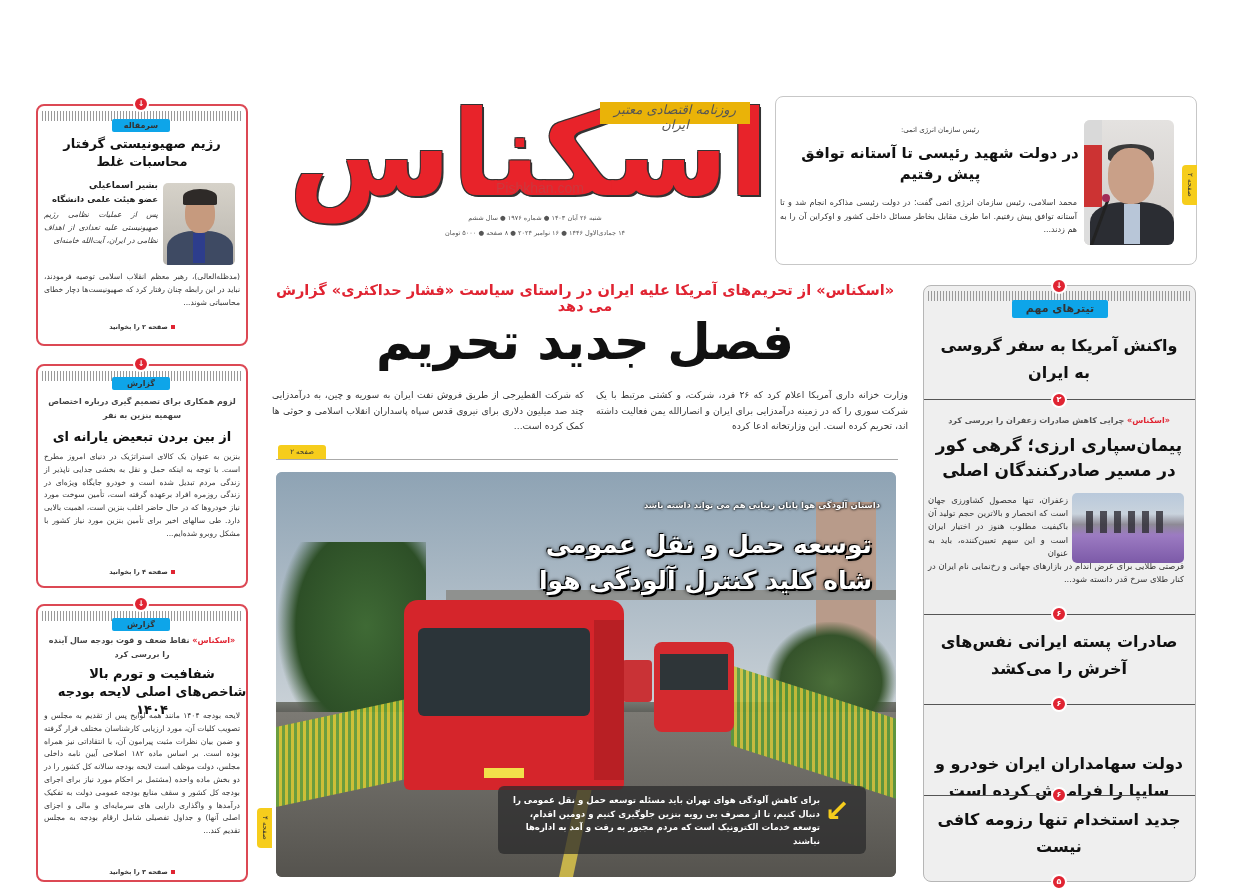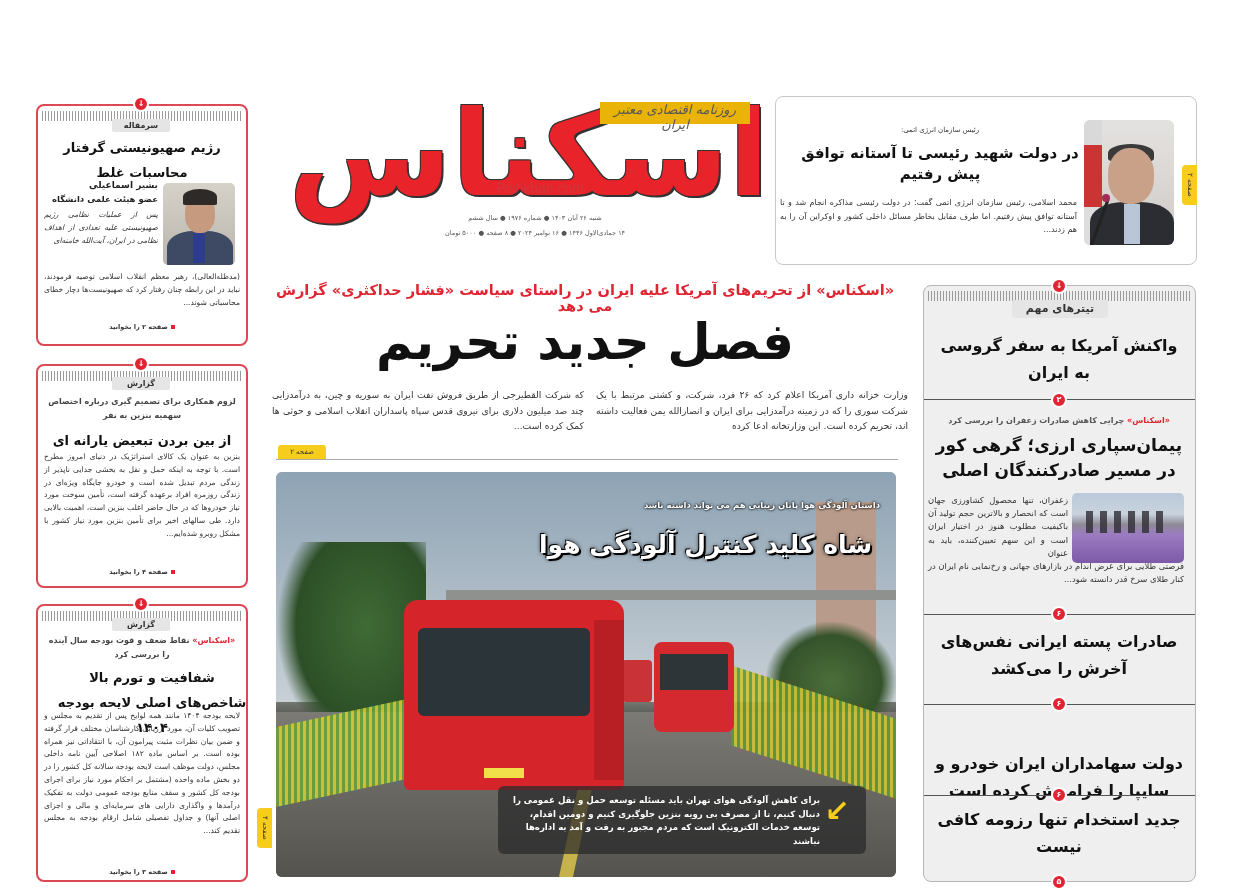--- a/index.html
+++ b/index.html
@@ -61,26 +61,26 @@
   }
   .side-box .stripes {
     position: absolute; left: 4px; right: 4px; top: 5px; height: 10px;
     background: repeating-linear-gradient(90deg, #9a9a9a 0 1px, #fff 1px 3px);
   }
   .red-pin {
     width: 16px; height: 16px; border-radius: 50%; background: #e02432; border: 2px solid #fff;
     color: #fff; font-size: 8px; line-height: 12px; text-align: center; font-weight: bold;
   }
   .yellow-label {
-    background: #e5e5e5; color: #333; font-size: 8px; font-weight: bold; text-align: center;
+    background: #0ea5e9; color: #333; font-size: 8px; font-weight: bold; text-align: center;
     height: 13px; line-height: 13px; border-radius: 2px;
   }
   .box-kicker { font-size: 8px; font-weight: bold; color: #444; text-align: center; line-height: 14px; }
   .box-kicker .red { color: #e02432; }
-  .box-title { font-size: 13px; font-weight: bold; color: #111; text-align: center; line-height: 25px; }
+  .box-title { font-size: 13px; font-weight: bold; color: #111; text-align: center; line-height: 18px; }
   .box-body { font-size: 7.6px; line-height: 12.8px; color: #333; text-align: justify; }
   .read-more { font-size: 6.5px; font-weight: bold; color: #333; text-align: center; }
   .read-more .dot { display: inline-block; width: 4px; height: 4px; background: #e02432; margin-left: 3px; vertical-align: middle; }
 
   .author-photo {
     left: 163px; top: 183px; width: 72px; height: 82px; border-radius: 5px; overflow: hidden;
     background: linear-gradient(180deg,#d6d2c9,#b9b5ae);
   }
   .author-photo .hair { position:absolute; left:20px; top:6px; width:34px; height:16px; border-radius:50% 50% 10% 10%; background:#2e2a28; }
   .author-photo .face { position:absolute; left:22px; top:12px; width:30px; height:38px; border-radius:45%; background:#c69a7e; }
@@ -219,20 +219,21 @@
       <div class="win"></div>
     </div>
   <div class="bus1">
       <div class="win"></div>
       <div class="side"></div>
       <div class="plate"></div>
     </div>
 </div>
 <div class="abs photo-kicker">داستان آلودگی هوا پایان زیبایی هم می تواند داشته باشد</div>
 <div class="abs photo-title">
+  <div>توسعه حمل و نقل عمومی</div>
   <div>شاه کلید کنترل آلودگی هوا</div>
 </div>
 <div class="abs caption-box"></div>
 <div class="abs caption-arrow">↙</div>
 <div class="abs caption-text">برای کاهش آلودگی هوای تهران باید مسئله توسعه حمل و نقل عمومی را دنبال کنیم، تا از مصرف بی رویه بنزین جلوگیری کنیم و دومین اقدام، توسعه خدمات الکترونیک است که مردم مجبور به رفت و آمد به اداره‌ها نباشند</div>
 <div class="abs page-tab-v photo-pagetab">صفحه ۴</div>
 
 <div class="abs right-box">
     <div class="stripes"></div>
   </div>

